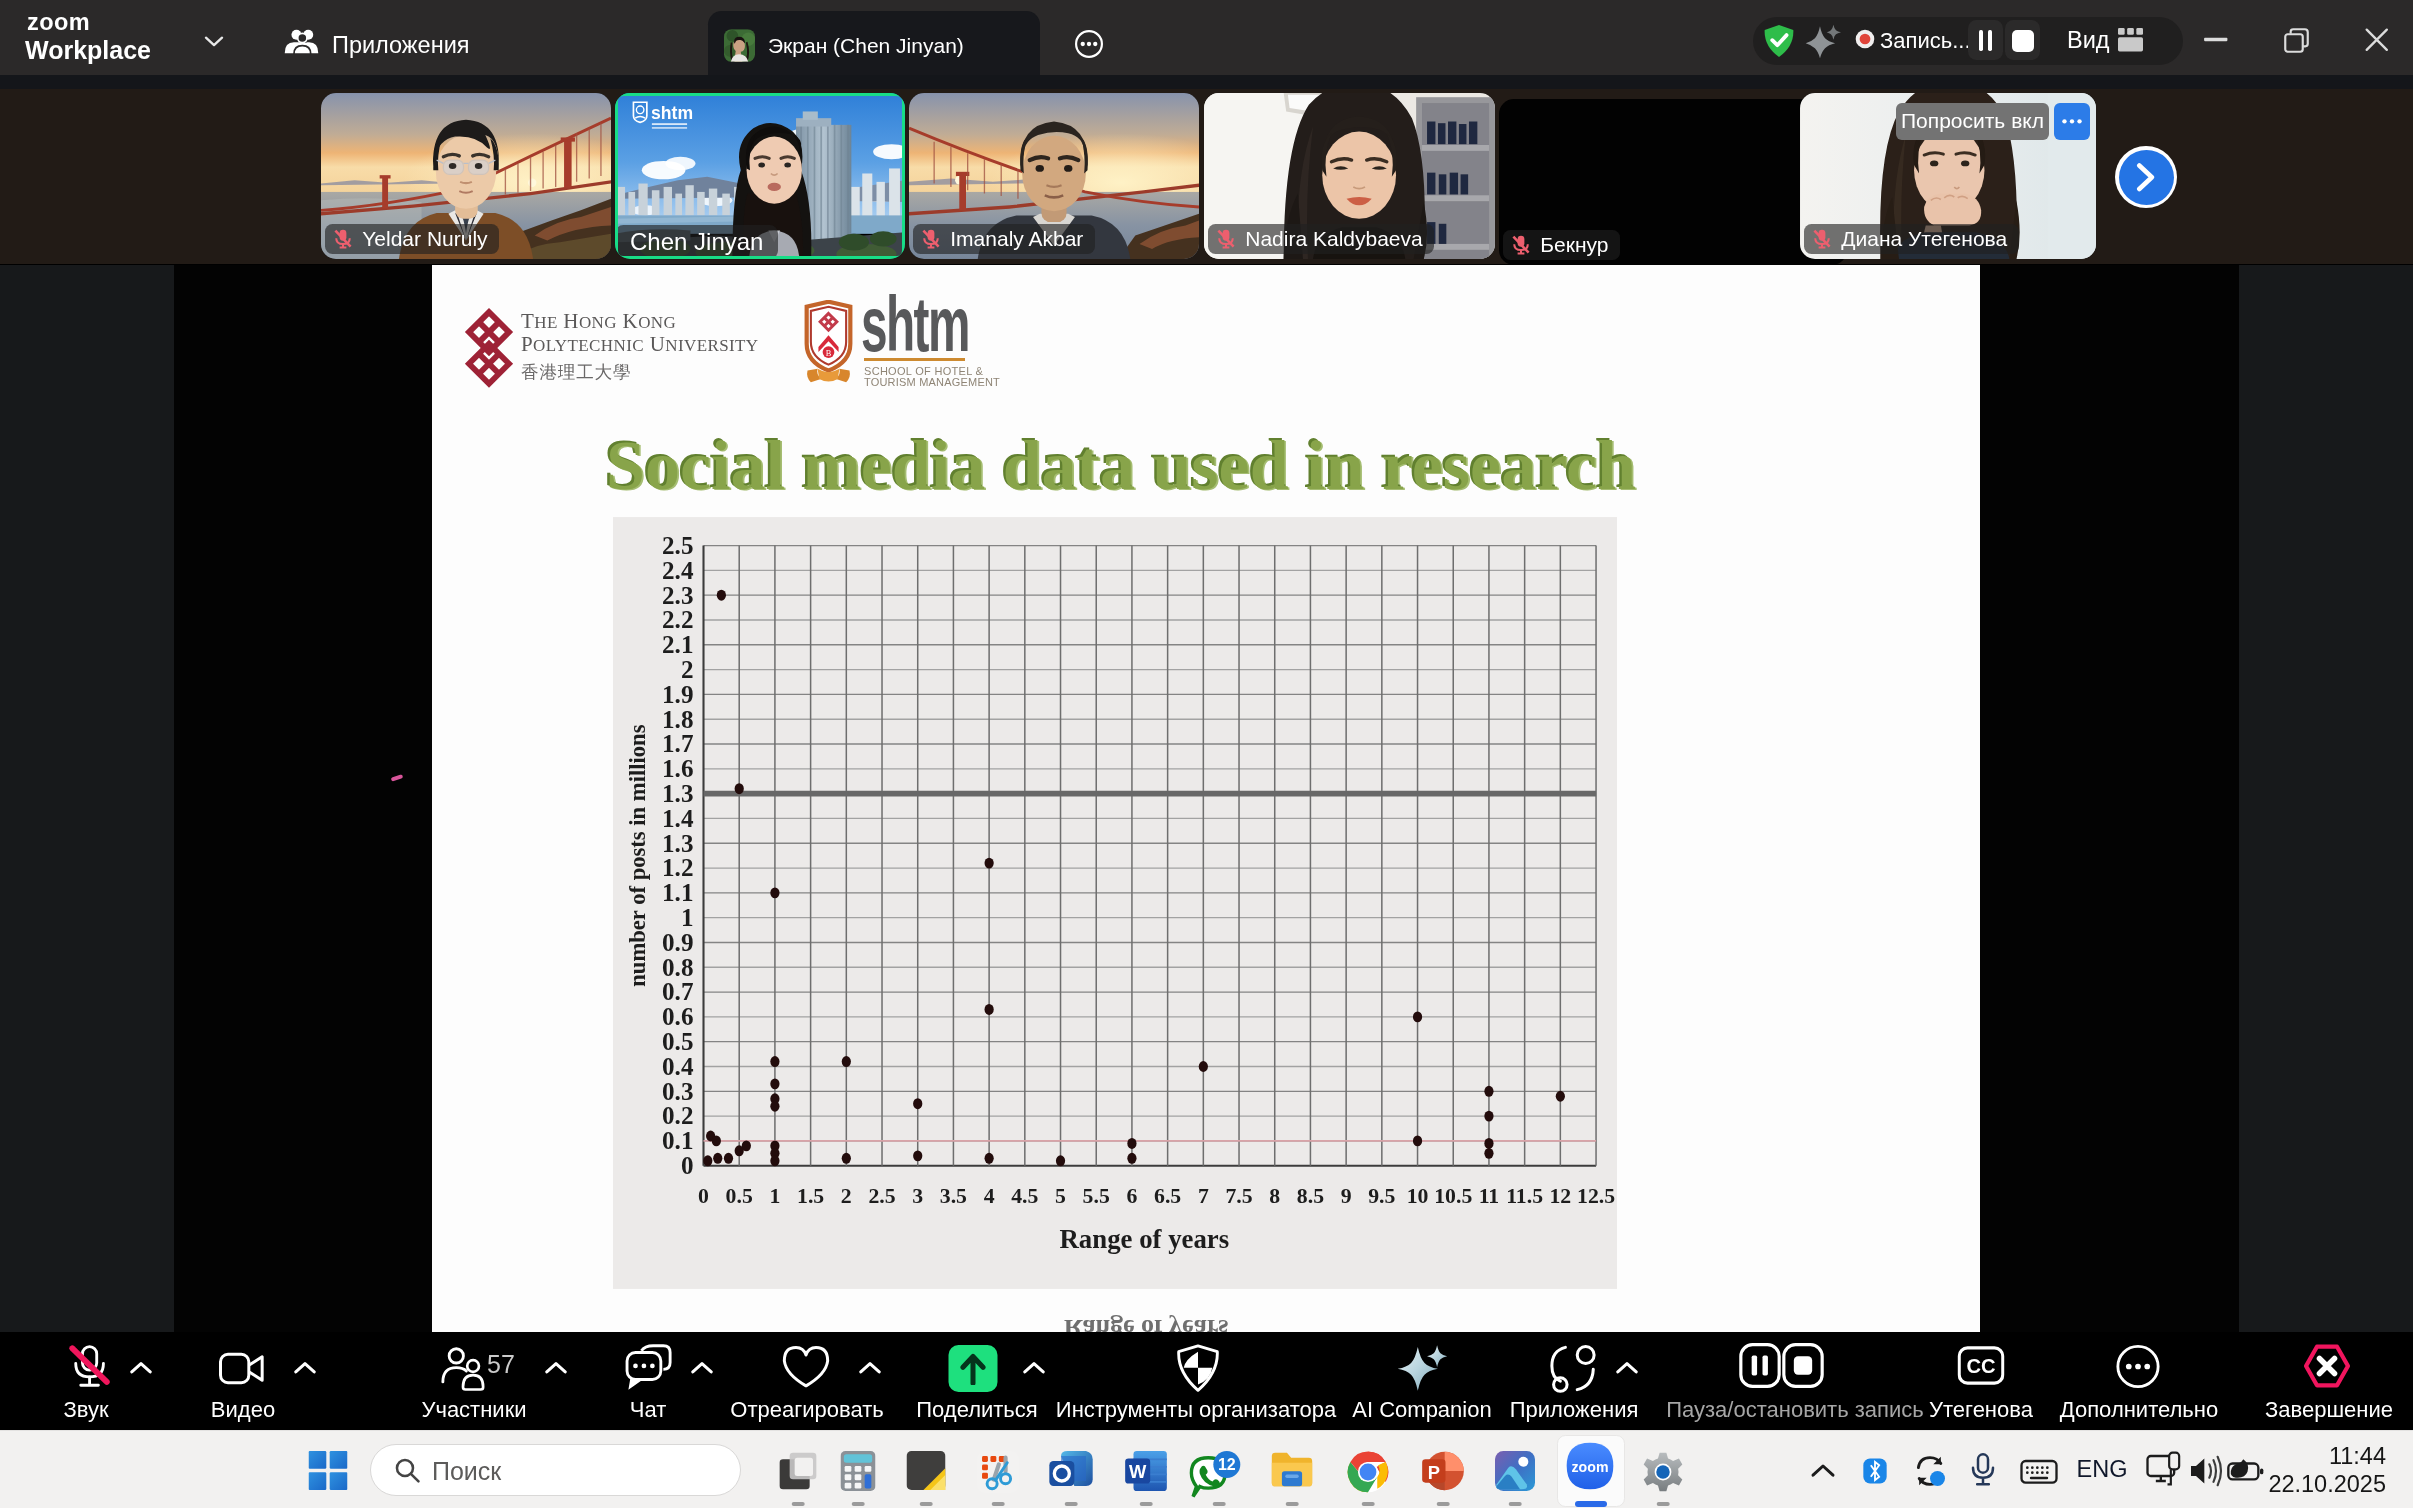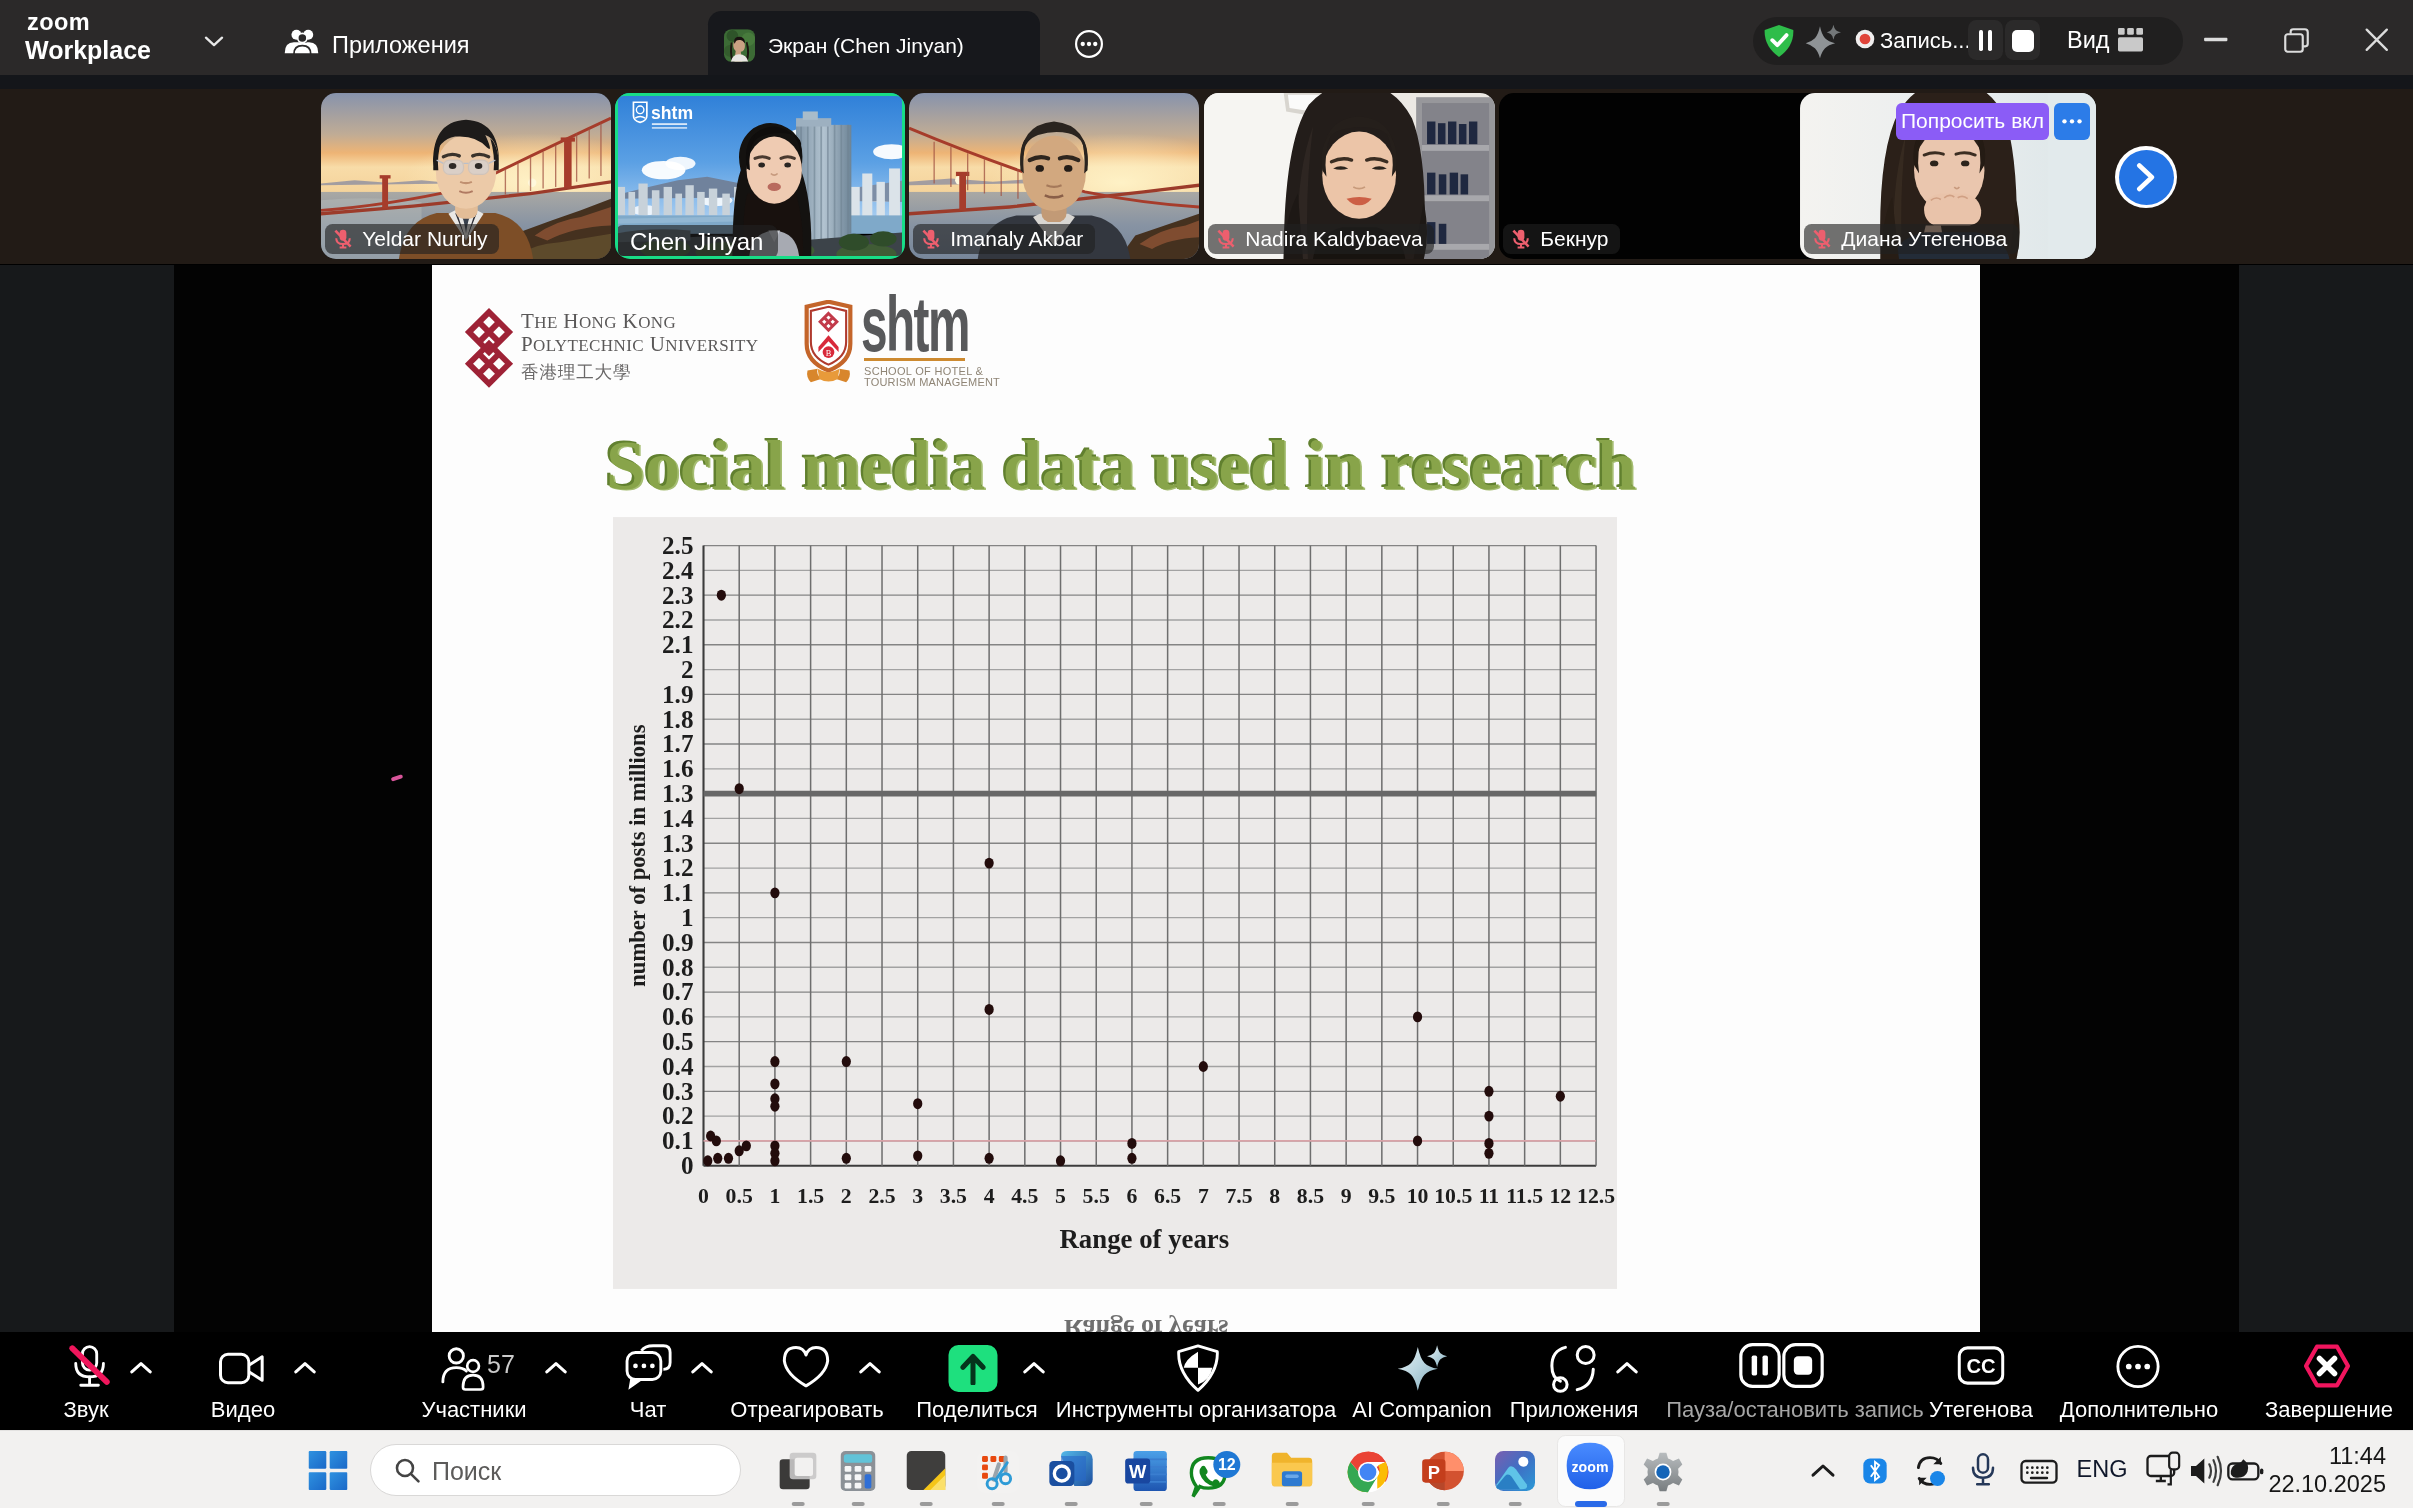--- a/index.html
+++ b/index.html
@@ -331,21 +331,21 @@
 <path d="M130 198 Q134 168 165 160 L205 160 Q236 168 240 198 Z" fill="#17130f"></path>
 <path d="M95 198 Q96 150 112 120 L118 198 Z M250 198 L262 130 Q270 170 262 198 Z" fill="#1d1815"></path>
 </svg>
 <div class="pill"><svg width="22" height="22" viewBox="0 0 26 26">
             <rect x="9" y="2" width="8" height="13" rx="4" fill="#ed5f6e"></rect>
             <path d="M5 12 Q5 19 13 19 Q21 19 21 12" stroke="#ed5f6e" stroke-width="2.4" fill="none"></path>
             <path d="M13 19 L13 23 M9 23 L17 23" stroke="#ed5f6e" stroke-width="2.4"></path>
             <path d="M4 3 L22 22" stroke="#ed5f6e" stroke-width="3"></path>
           </svg>Nadira Kaldybaeva</div>
 </div>
-<div class="tile" style="left:1499px;width:348px;background:#020202;">
+<div class="tile" style="left:1499px;width:348px;background:#020202;margin-top:6px;">
 <div class="pill"><svg width="22" height="22" viewBox="0 0 26 26">
             <rect x="9" y="2" width="8" height="13" rx="4" fill="#ed5f6e"></rect>
             <path d="M5 12 Q5 19 13 19 Q21 19 21 12" stroke="#ed5f6e" stroke-width="2.4" fill="none"></path>
             <path d="M13 19 L13 23 M9 23 L17 23" stroke="#ed5f6e" stroke-width="2.4"></path>
             <path d="M4 3 L22 22" stroke="#ed5f6e" stroke-width="3"></path>
           </svg>Бекнур</div>
 </div>
 <div class="tile" style="left:1800px;width:296px;">
 <svg width="296" height="166" viewBox="0 0 353 198">
 <defs>
@@ -365,21 +365,21 @@
 <path d="M148 74 Q160 69 171 73 M186 73 Q197 69 209 74" stroke="#3c2e22" stroke-width="3.5" fill="none" stroke-linecap="round"></path>
 <ellipse cx="160" cy="84" rx="5" ry="3.5" fill="#2c241c"></ellipse>
           <ellipse cx="197" cy="84" rx="5" ry="3.5" fill="#2c241c"></ellipse>
 <path d="M184 112 Q187 116 190 112" stroke="#c89a7e" stroke-width="2" fill="none"></path>
 <path d="M148 136 Q152 122 168 120 L196 120 Q214 124 216 140 Q217 156 202 158 L160 158 Q147 152 148 136 Z" fill="#e9c3aa"></path>
 <path d="M156 128 Q162 123 168 127 M172 125 Q178 120 184 124 M188 125 Q194 121 200 126" stroke="#d0a084" stroke-width="2" fill="none"></path>
 <path d="M150 158 Q146 170 150 182 L172 182 L168 158 Z" fill="#e2bba0"></path>
 <path d="M110 198 Q116 172 150 166 L210 166 Q244 172 250 198 Z" fill="#232c38"></path>
 <path d="M96 198 Q98 150 110 124 L118 198 Z M250 198 L258 128 Q266 170 258 198 Z" fill="#271d15"></path>
 </svg>
-<div class="abs" style="left:96px;top:10px;width:153px;height:37px;background:#8b5cf6;border-radius:5.9px;color:#fff;font-size:21px;white-space:nowrap;display:flex;align-items:center;justify-content:center;">Попросить вкл</div>
+<div class="abs" style="left:96px;top:10px;width:153px;height:37px;background:#737373;border-radius:5.9px;color:#fff;font-size:21px;white-space:nowrap;display:flex;align-items:center;justify-content:center;">Попросить вкл</div>
 <div class="abs" style="left:254px;top:10px;width:36px;height:37px;background:#2c7ce8;border-radius:5.9px;display:flex;align-items:center;justify-content:center;">
           <svg width="22" height="6.7" viewBox="0 0 26 8">
             <circle cx="4" cy="4" r="2.6" fill="#fff"></circle>
             <circle cx="13" cy="4" r="2.6" fill="#fff"></circle>
             <circle cx="22" cy="4" r="2.6" fill="#fff"></circle>
           </svg>
         </div>
 <div class="pill"><svg width="22" height="22" viewBox="0 0 26 26">
             <rect x="9" y="2" width="8" height="13" rx="4" fill="#ed5f6e"></rect>
             <path d="M5 12 Q5 19 13 19 Q21 19 21 12" stroke="#ed5f6e" stroke-width="2.4" fill="none"></path>

